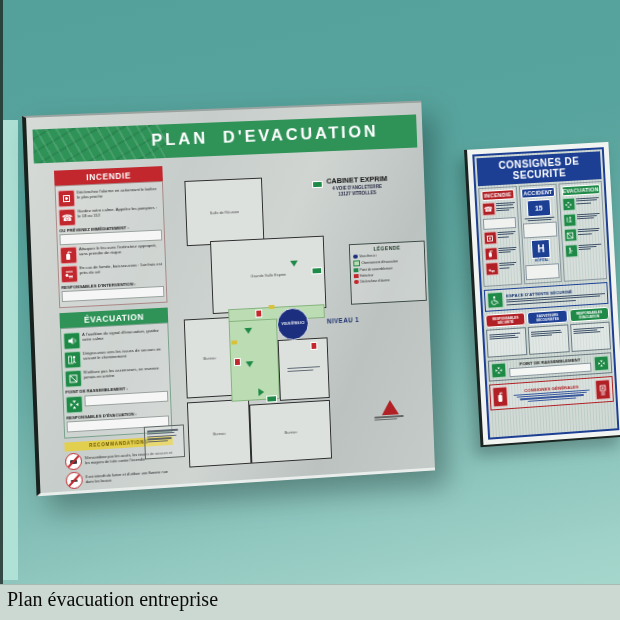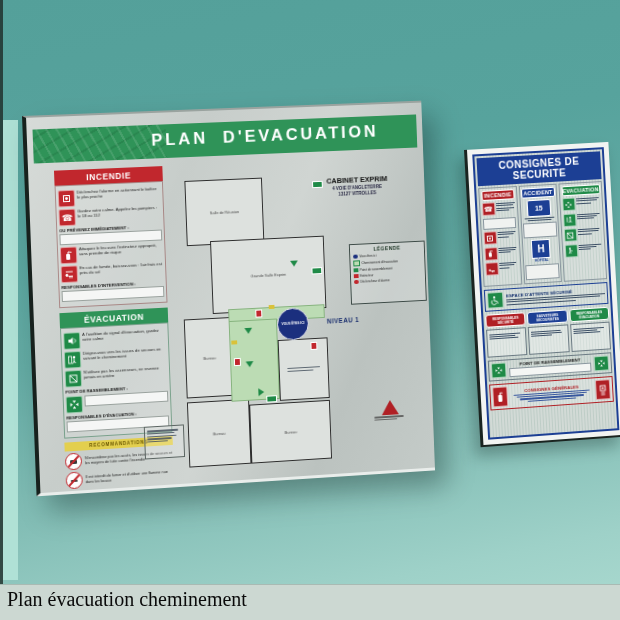--- a/index.html
+++ b/index.html
@@ -564,14 +564,14 @@
             <rect x="2" y="2" width="5" height="5" fill="none" stroke="#fff" stroke-width=".9"></rect>
             <circle cx="4.5" cy="4.5" r="1" fill="#fff"></circle>
             <path d="M2.5 9 L6.5 9 M2.5 11 L6.5 11" stroke="#fff" stroke-width=".9"></path>
           </svg>
       </span>
     </div>
   </div>
 </div>
 
 <div class="caption-bar">
-  <div class="caption-text">Plan évacuation cheminement</div>
+  <div class="caption-text">Plan évacuation entreprise</div>
 </div>
 
 </body></html>

